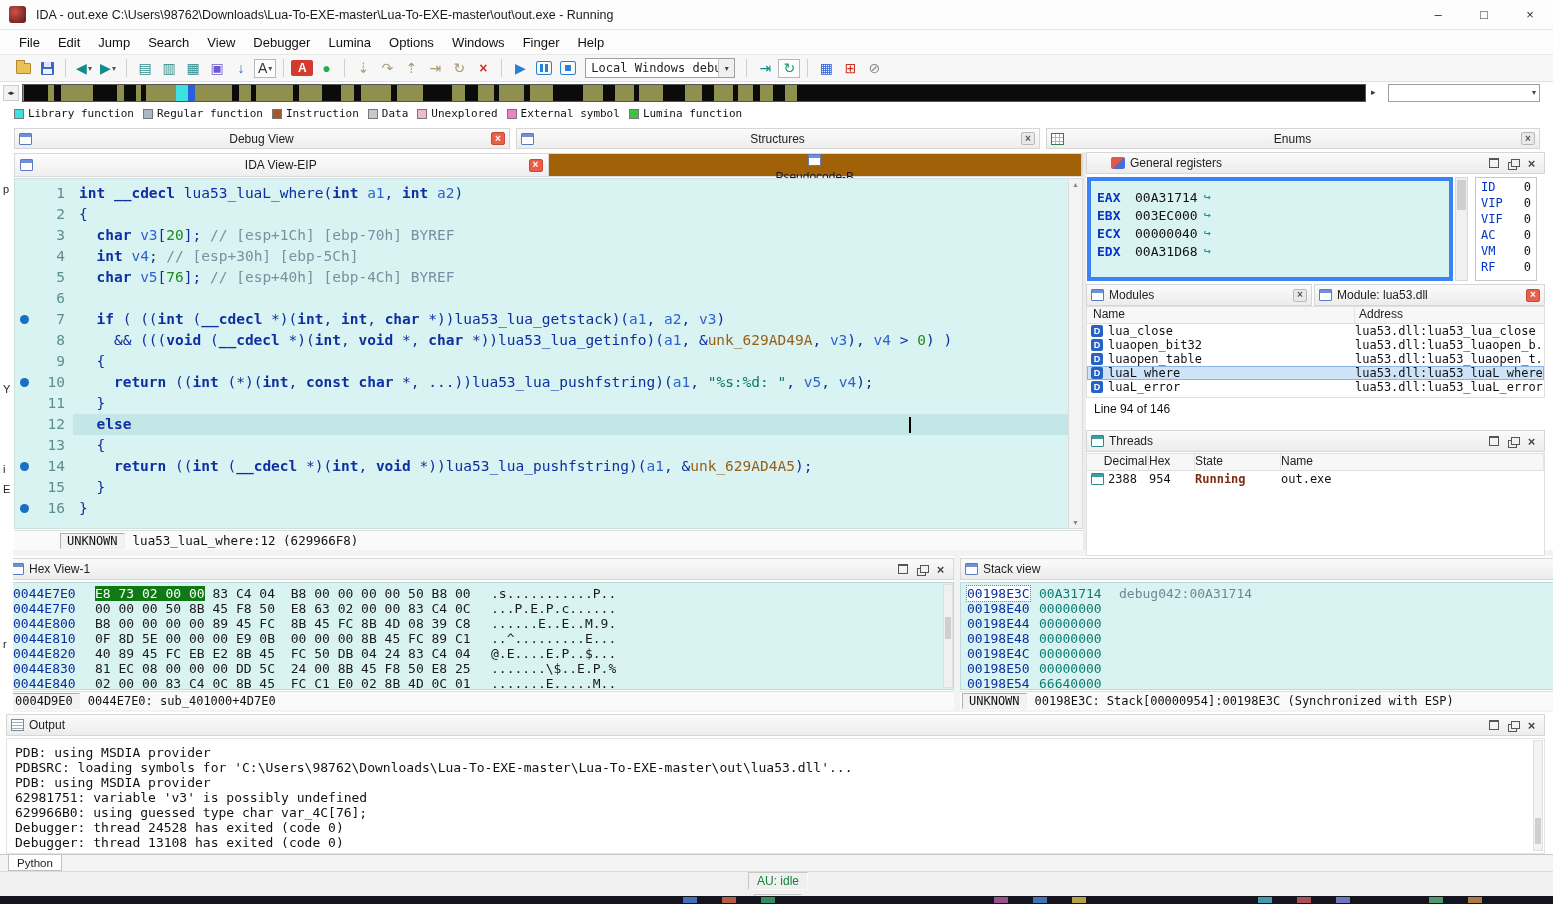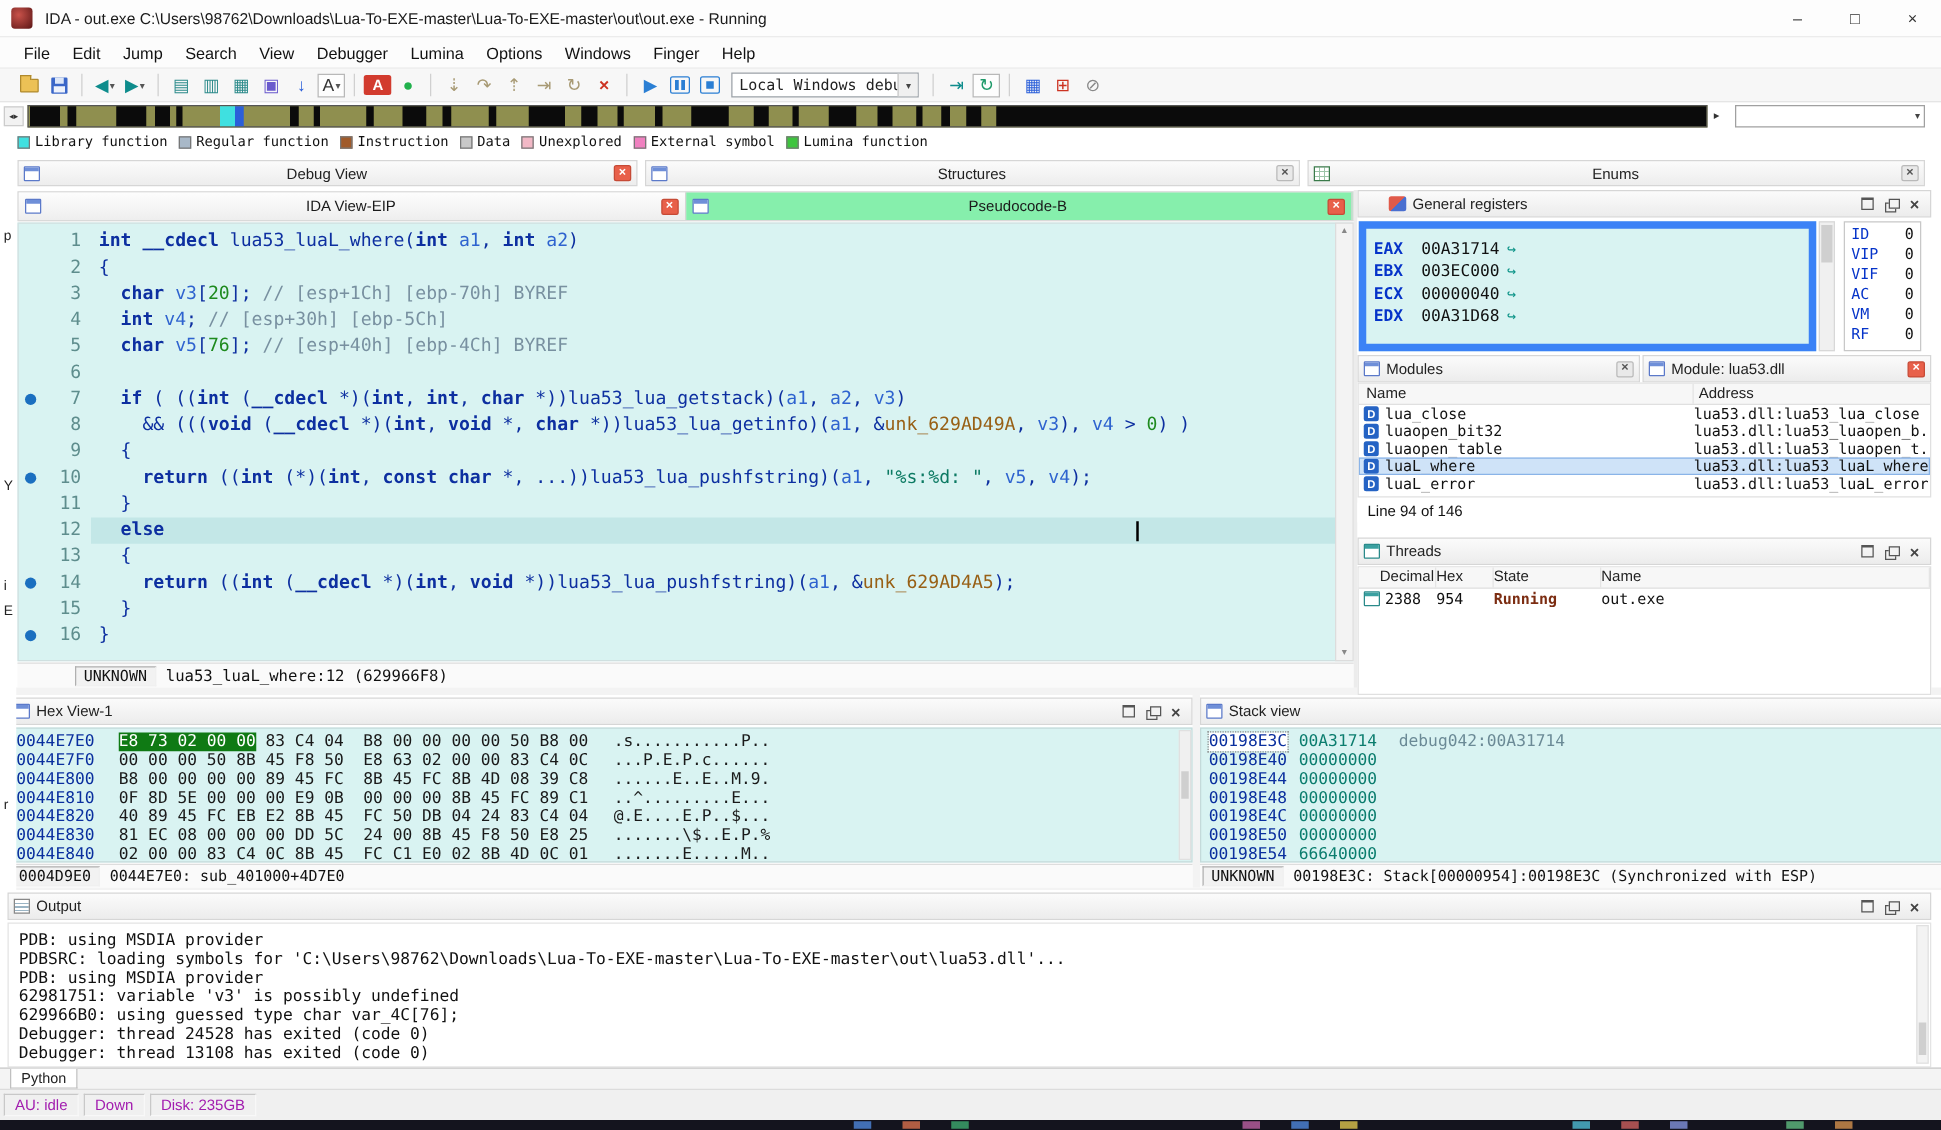--- a/index.html
+++ b/index.html
@@ -72,21 +72,21 @@
   .mini-list { width: 13px; height: 12px; border: 1px solid #888; background: repeating-linear-gradient(to bottom, #fff 0 2px, #9ab4c4 2px 3px); display: inline-block; flex: none; }
   .regs-icon { width: 14px; height: 12px; border-radius: 2px; background: linear-gradient(135deg, #e05a4a 0 50%, #4a6fd0 50% 100%); display: inline-block; flex: none; }
   .close-red { width: 14px; height: 13px; background: #e8604a; border: 1px solid #c64a36; border-radius: 2px; display: inline-flex; align-items: center; justify-content: center; flex: none; }
   .close-red::before { content: "×"; color: #fff; font-size: 10px; font-weight: bold; line-height: 1; }
   .close-gray { width: 14px; height: 13px; background: #e9e9e9; border: 1px solid #b9b9b9; border-radius: 2px; display: inline-flex; align-items: center; justify-content: center; flex: none; }
   .close-gray::before { content: "×"; color: #555; font-size: 10px; font-weight: bold; line-height: 1; }
 
   
   .view-tabs { position: absolute; top: 153px; left: 14px; width: 1069px; height: 24px; display: flex; background: #ececec; border: 1px solid #d9d9d9; }
   .view-tab { flex: 1; display: flex; align-items: center; gap: 4px; padding: 0 5px; background: linear-gradient(#fdfdfd, #eee); border-right: 1px solid #d5d5d5; }
-  .view-tab.active { background: #86efac; }
+  .view-tab.active { background: #a16207; flex-direction: column; }
   .view-tab .label { flex: 1; text-align: center; font-size: 12px; color: #1a1a1a; }
 
   
   .pseudocode { position: absolute; top: 178px; left: 14px; width: 1069px; height: 351px; background: var(--code_bg, #d9f3f2); border: 1px solid #cfe0e0; overflow: hidden; font: 14.5px "DejaVu Sans Mono", monospace; padding-top: 4px; }
   .code-line { position: relative; height: 21px; line-height: 21px; white-space: pre; padding-left: 64px; }
   .code-line.current { background: linear-gradient(to right, var(--code_bg, #d9f3f2) 0 58px, var(--code_hl, #c3e7e7) 58px); }
   .line-num { position: absolute; left: 0; top: 0; width: 50px; text-align: right; color: #5e8d8d; }
   .bp-dot { position: absolute; left: 5px; top: 6px; width: 9px; height: 9px; border-radius: 50%; background: #1b6fc0; }
   .caret { position: absolute; top: 3px; width: 2px; height: 16px; background: #000; }
   .tk-kw  { color: var(--c_kw,  #0d2fa0); font-weight: bold; }
@@ -116,21 +116,21 @@
   .panel-title .label { margin-left: 5px; white-space: nowrap; }
   .spacer { flex: 1; }
   .pbtn { width: 17px; height: 15px; position: relative; display: inline-flex; align-items: center; justify-content: center; margin-left: 2px; flex: none; }
   .pbtn.max::before { content: ""; width: 8px; height: 7px; border: 1px solid #555; border-top-width: 2px; }
   .pbtn.float::before { content: ""; position: absolute; width: 7px; height: 6px; border: 1px solid #555; left: 4px; top: 6px; }
   .pbtn.float::after { content: ""; position: absolute; width: 7px; height: 6px; border: 1px solid #555; background: #f2f2f2; left: 7px; top: 3px; }
   .pbtn.close-x::before { content: "×"; color: #444; font-size: 13px; font-weight: bold; }
 
   #regs-title { top: 0; padding-left: 24px; }
   .regs-body { position: absolute; top: 24px; left: 0; width: 459px; height: 106px; background: #fff; }
-  .regs-cyan { position: absolute; left: 1px; top: 1px; width: 366px; height: 104px; background: var(--code_bg, #d9f3f2); border: 6px solid #3b82f6; font: 13px "DejaVu Sans Mono", monospace; padding-top: 7px; }
+  .regs-cyan { position: absolute; left: 1px; top: 1px; width: 366px; height: 104px; background: var(--code_bg, #d9f3f2); border: 4px solid #3b82f6; font: 13px "DejaVu Sans Mono", monospace; padding-top: 7px; }
   .reg-row { height: 18px; padding-left: 6px; display: flex; align-items: center; }
   .reg-name { color: #0533c9; font-weight: bold; width: 38px; }
   .reg-val { color: #111; }
   .reg-arrow { color: #0d9488; margin-left: 6px; font-size: 12px; }
   .reg-arrow::before { content: "↪"; }
   .regs-scroll { position: absolute; left: 369px; top: 1px; width: 13px; height: 104px; background: #f0f0f0; border: 1px solid #d8d8d8; }
   .regs-scroll .thumb { position: absolute; left: 1px; right: 1px; top: 2px; height: 30px; background: #cfcfcf; }
   .flags-box { position: absolute; left: 389px; top: 1px; width: 62px; height: 104px; background: #fff; border: 1px solid #c8c8c8; font: 12px "DejaVu Sans Mono", monospace; padding-top: 2px; }
   .flag-row { height: 16px; display: flex; padding: 0 5px; }
   .flag-name { color: #0533c9; flex: 1; }
@@ -180,21 +180,21 @@
   
   .output-pane { position: absolute; left: 6px; top: 712px; width: 1539px; height: 142px; }
   .output-body { position: absolute; top: 26px; left: 0; right: 0; bottom: 0; background: #fff; border: 1px solid #e4e4e4; font: 13px "DejaVu Sans Mono", monospace; color: #111; padding: 6px 0 0 8px; overflow: hidden; }
   .out-line { height: 15px; line-height: 15px; white-space: pre; }
   .output-scroll { position: absolute; right: 2px; top: 28px; bottom: 3px; width: 10px; background: #f3f3f3; border: 1px solid #e0e0e0; }
   .output-scroll .thumb { position: absolute; left: 1px; right: 1px; bottom: 6px; height: 26px; background: #cfcfcf; }
   .python-tabbar { position: absolute; left: 0; right: 0; top: 854px; height: 17px; border-top: 1px solid #c8c8c8; background: #f4f4f4; }
   .python-tab { position: absolute; left: 8px; top: 0; width: 54px; height: 16px; background: #fff; border: 1px solid #c0c0c0; border-top: none; display: flex; align-items: center; justify-content: center; font-size: 11.5px; color: #222; }
 
   
-  .statusbar { position: absolute; left: 0; right: 0; top: 871px; height: 25px; background: #f0f0f0; border-top: 1px solid #dcdcdc; display: flex; align-items: center; padding-left: 3px; gap: 4px; font-size: 12px; color: #a21caf; }
+  .statusbar { position: absolute; left: 0; right: 0; top: 871px; height: 25px; background: #f0f0f0; border-top: 1px solid #dcdcdc; display: flex; align-items: center; padding-left: 3px; gap: 4px; font-size: 12px; color: #15803d; flex-direction: column; }
   .sb-cell { border: 1px solid; border-color: #c8c8c8 #f8f8f8 #f8f8f8 #c8c8c8; padding: 1px 8px; height: 18px; line-height: 15px; }
 
   
   .taskbar-strip { position: absolute; left: 0; right: 0; top: 896px; height: 8px; background: #14141e; overflow: hidden; }
   .tk-block { position: absolute; top: 1px; height: 6px; width: 14px; opacity: .85; }
 
   
   .left-gutter { position: absolute; left: 0; top: 152px; width: 13px; height: 560px; background: #fff; font-size: 11px; color: #222; z-index: 5; }
   .gutter-letter { position: absolute; left: 3px; }
   .g0 { top: 31px; } .g1 { top: 231px; } .g2 { top: 311px; } .g3 { top: 331px; } .g4 { top: 486px; }

